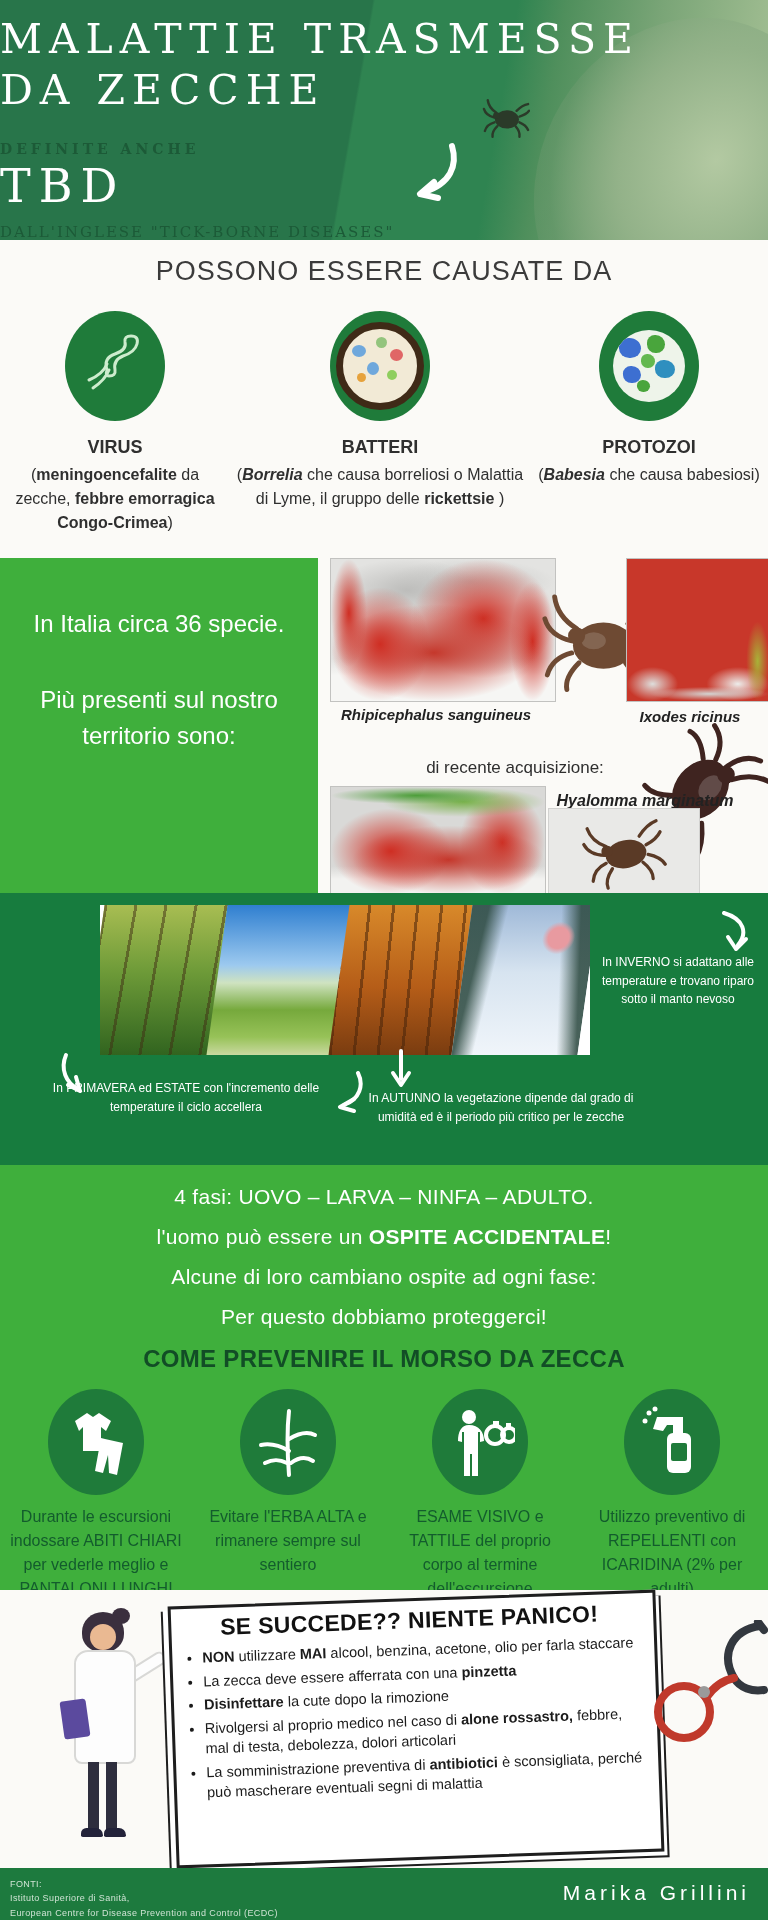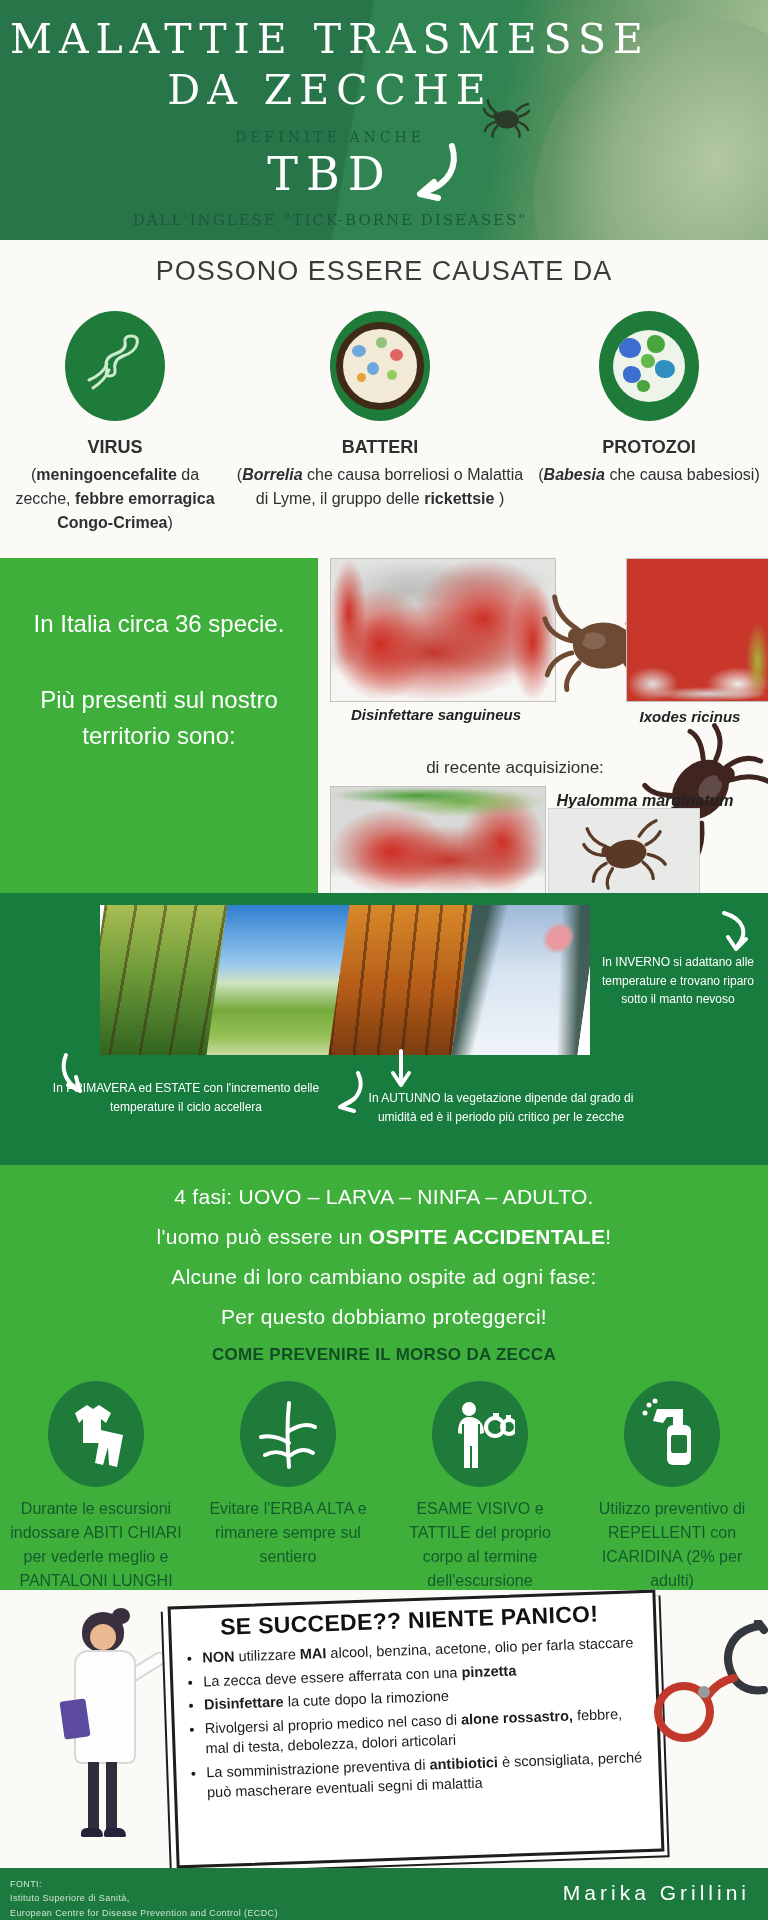--- a/index.html
+++ b/index.html
@@ -6,24 +6,24 @@
   body{font-family:"Liberation Sans",sans-serif}
   .page{position:relative;width:768px;height:1920px;overflow:hidden;background:#fbfaf7}
   .page section{position:absolute;left:0;width:768px}
   .b{font-weight:700}.i{font-style:italic}
 
   
   #header{top:0;height:240px;background:linear-gradient(100deg,#28754a 0%,#28754a 46%,#2f8451 46.3%,#2f8451 64%,#4f8f5c 70%,#7aa577 82%,#9ab98d 94%,#a9c49b 100%);overflow:hidden}
   .finger{position:absolute;right:-70px;top:14px;width:300px;height:340px;border-radius:50%;
     background:radial-gradient(ellipse at 55% 40%,#b3c9a2 0%,#93b289 40%,rgba(111,155,112,.45) 68%,rgba(111,155,112,0) 100%);
     transform:rotate(26deg)}
-  .header-inner{position:absolute;left:0;top:0;width:660px;text-align:center;color:#fff;
+  .header-inner{position:absolute;left:0;top:0;width:660px;text-align:left;color:#fff;
     font-family:"DejaVu Serif","Liberation Serif",serif}
   .title{font-size:41px;letter-spacing:7px;line-height:1.25;margin-top:14px;font-weight:400}
-  .subtitle{font-size:14px;letter-spacing:4px;color:#1c5a37;margin-top:12px;font-weight:400}
+  .subtitle{font-size:14px;letter-spacing:4px;color:#1c5a37;margin-top:24px;font-weight:700}
   .acronym{font-size:46px;letter-spacing:8px;margin-top:2px}
   .tagline{font-size:15px;letter-spacing:2px;color:#1c5a37;margin-top:10px}
   .hdr-arrow{position:absolute;left:408px;top:142px}
   .tick-mini{position:absolute;left:482px;top:96px;width:48px;height:44px;color:#2b3a29}
 
   
   #causes{top:240px;height:318px;background:#fbfaf7;color:#2f2f2f}
   .causes-heading{text-align:center;font-size:27px;letter-spacing:1px;color:#3b3b3b;padding-top:16px}
   .cause-row{display:flex;margin-top:24px}
   .cause{text-align:center}
@@ -96,21 +96,21 @@
   .season-text{position:absolute;font-size:12px;line-height:1.55;text-align:center}
   .t-spring{left:36px;top:186px;width:300px}
   .t-autumn{left:356px;top:196px;width:290px}
   .t-winter{left:596px;top:60px;width:164px}
   .arr{position:absolute;color:#fff}
 
   
   #phases{top:1165px;height:425px;background:#3faf3c;color:#fff;text-align:center}
   .phase-line{font-size:21px;margin-top:16px;letter-spacing:.3px}
   .phase-line:first-child{margin-top:20px}
-  .phases-heading{font-size:17px;font-weight:800;color:#124d26;margin-top:16px;letter-spacing:.3px}
+  .phases-heading{font-size:24px;font-weight:800;color:#124d26;margin-top:16px;letter-spacing:.3px}
   .prev-row{display:flex;margin-top:16px}
   .prev{width:192px;padding:0 8px;box-sizing:border-box}
   .prev-circle{width:96px;height:106px;border-radius:50%;background:#1f7b3a;margin:0 auto;display:flex;align-items:center;justify-content:center}
   .prev-text{font-size:16px;line-height:1.5;color:#135c2d;margin-top:10px;font-weight:500}
 
   
   #panic{top:1590px;height:278px;background:#fbfaf7}
   .panicbox{position:absolute;left:172px;top:8px;width:488px;height:262px;background:#fff;border:3px solid #1e1e1e;transform:rotate(-2deg);box-shadow:4px 5px 0 -1px #fff,5px 6px 0 0 #1e1e1e,-7px 2px 0 -2px #fff,-9px 3px 0 -2px #1e1e1e;padding:6px 14px 0 8px;box-sizing:border-box}
   .panic-title{font-size:23px;font-weight:800;color:#111;text-align:center;letter-spacing:.3px}
   .panic-list{margin:6px 0 0 0;padding-left:22px;color:#1b1b1b}
@@ -230,21 +230,21 @@
           <path d="M32 62 Q20 74 22 84"></path>
         <path d="M72 30 Q84 18 96 16"></path>
           <path d="M78 42 Q92 38 98 30"></path>
           <path d="M78 54 Q92 60 96 70"></path>
           <path d="M70 62 Q80 74 78 84"></path>
       </g>
       <ellipse cx="52" cy="48" rx="25" ry="19" fill="currentColor"></ellipse>
       <ellipse cx="44" cy="44" rx="10" ry="7" fill="rgba(255,255,255,.15)"></ellipse>
       <circle cx="30" cy="40" r="7" fill="currentColor"></circle>
     </svg>
-    <div class="species-label lab1">Disinfettare sanguineus</div>
+    <div class="species-label lab1">Rhipicephalus sanguineus</div>
 
     <div class="map map2"></div>
     <div class="species-label lab2">Ixodes ricinus</div>
     <svg class="tickB" viewBox="0 0 100 90">
       <g fill="none" stroke="currentColor" stroke-width="4" stroke-linecap="round">
         <path d="M30 34 Q14 24 12 8"></path>
           <path d="M26 44 Q8 40 4 26"></path>
           <path d="M26 54 Q10 58 6 72"></path>
           <path d="M32 62 Q20 74 22 84"></path>
         <path d="M72 30 Q84 18 96 16"></path>

